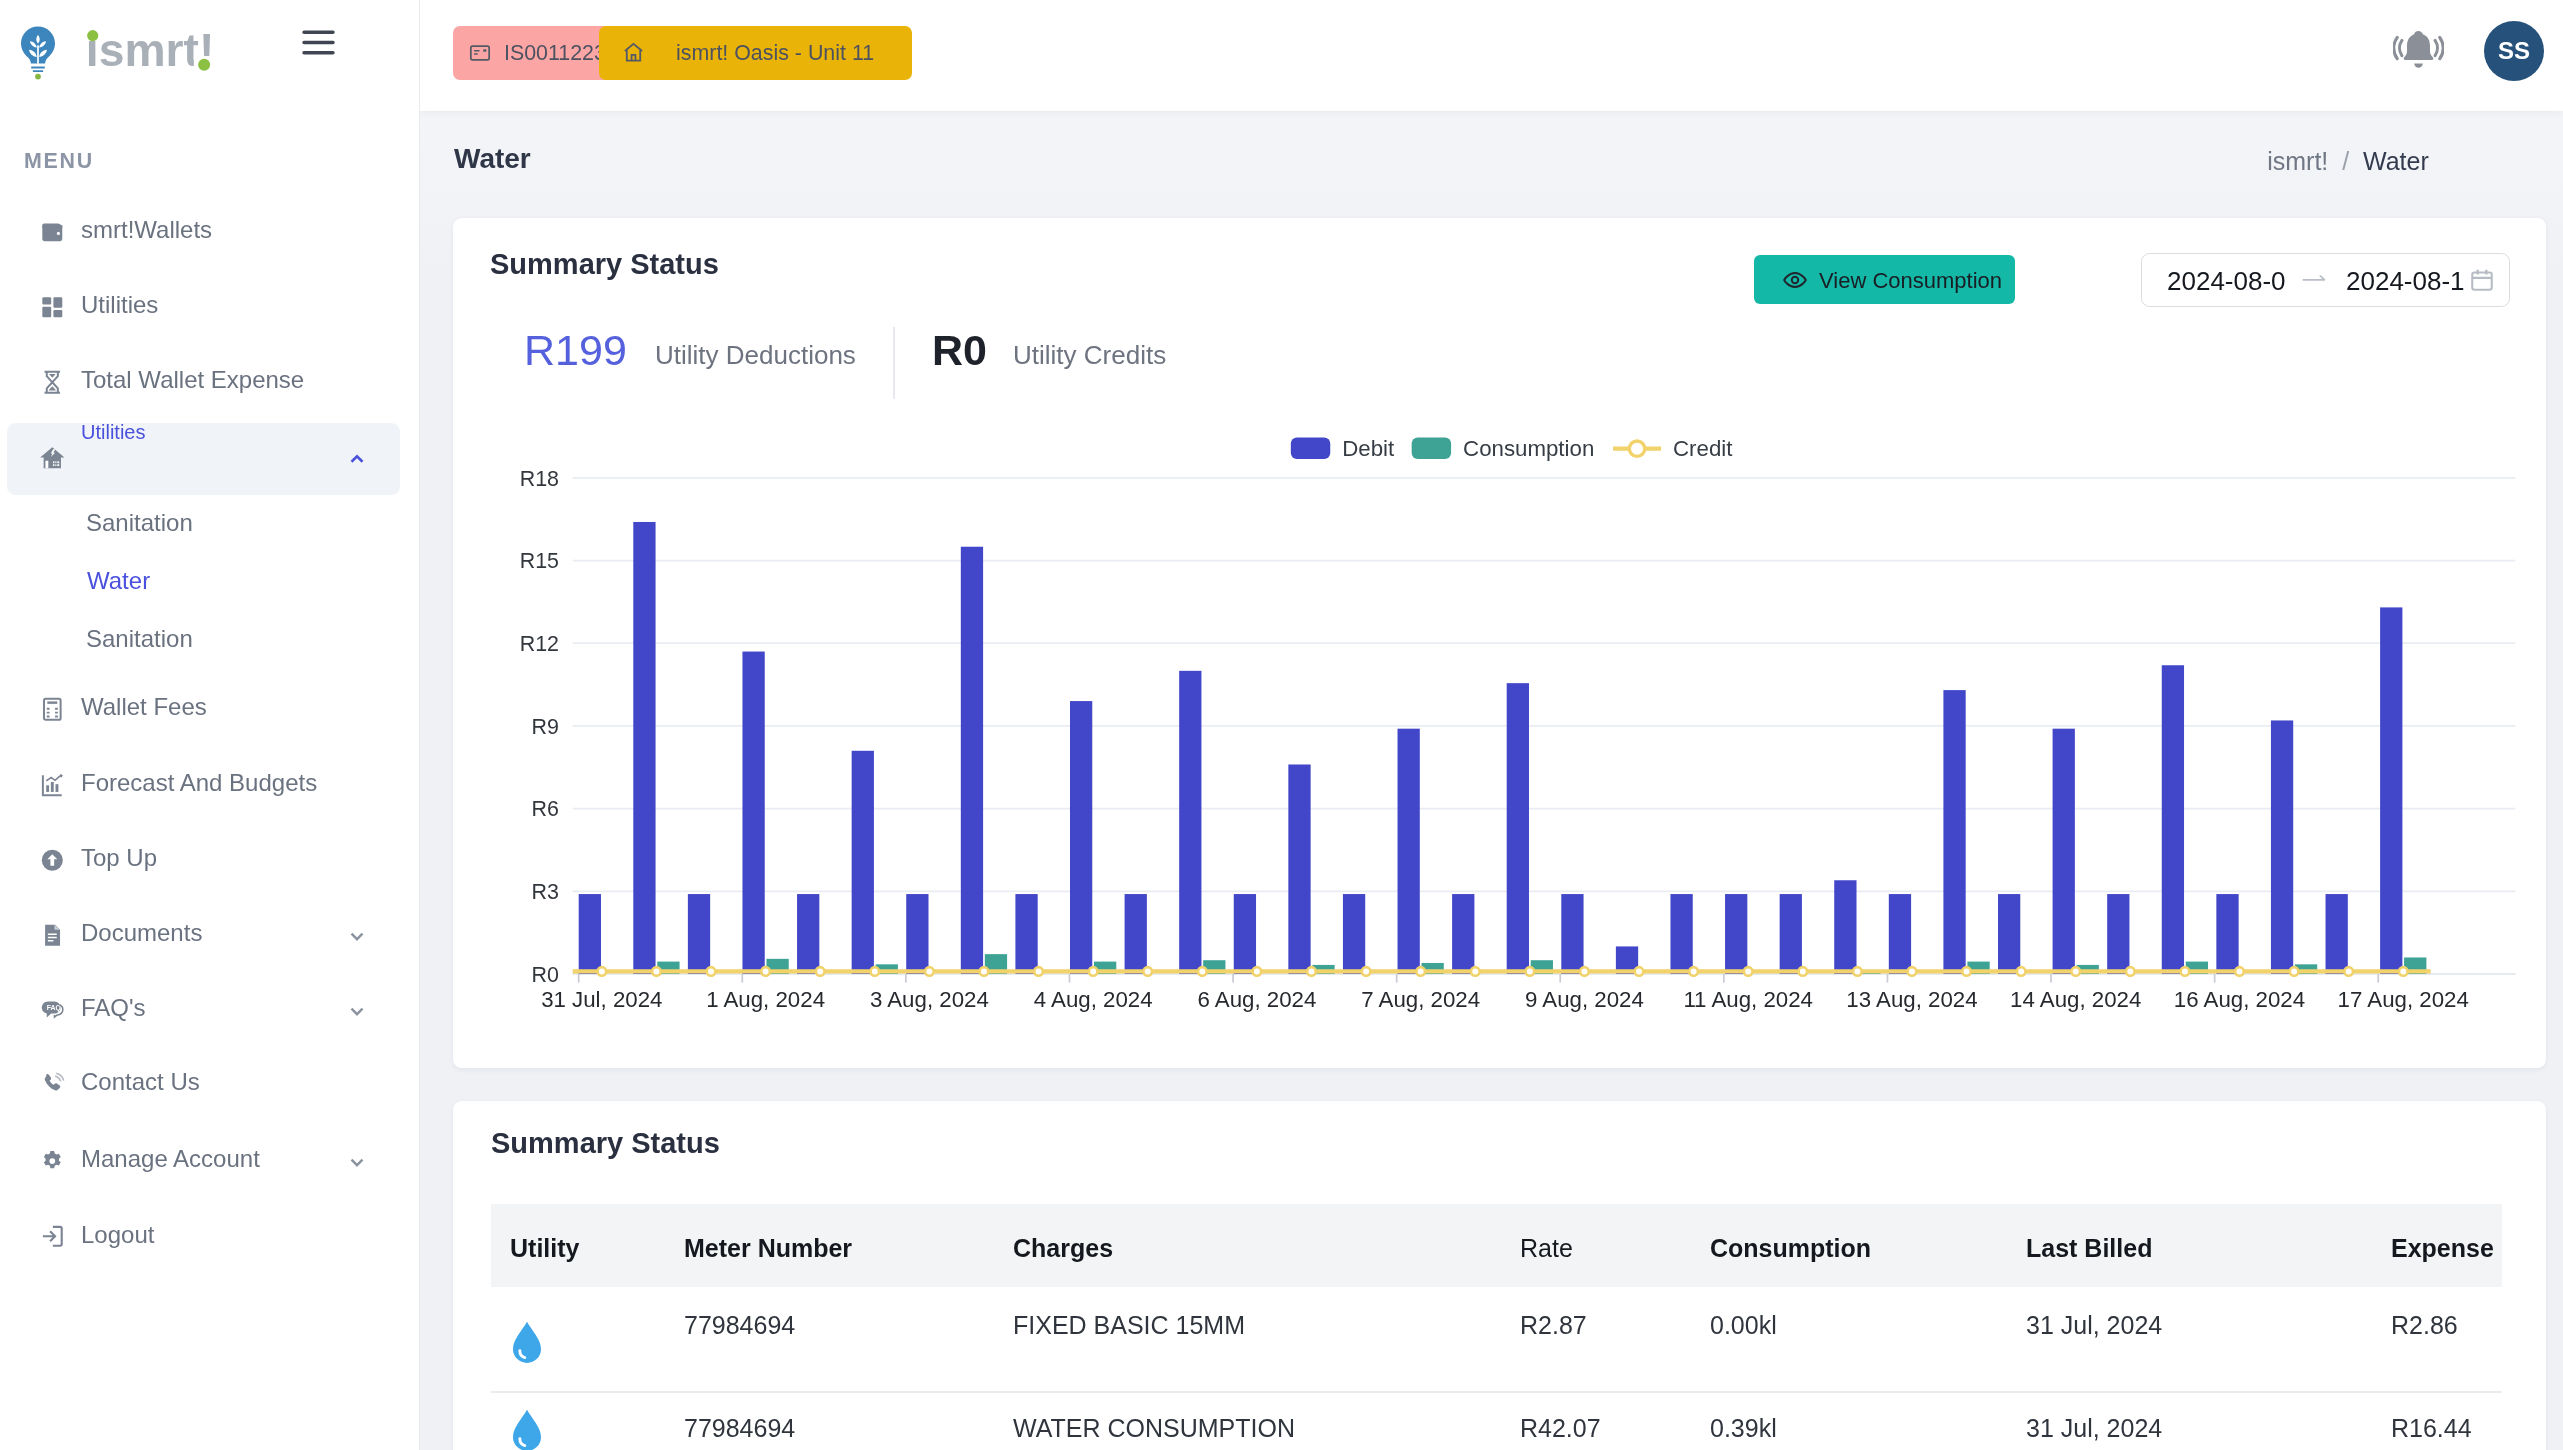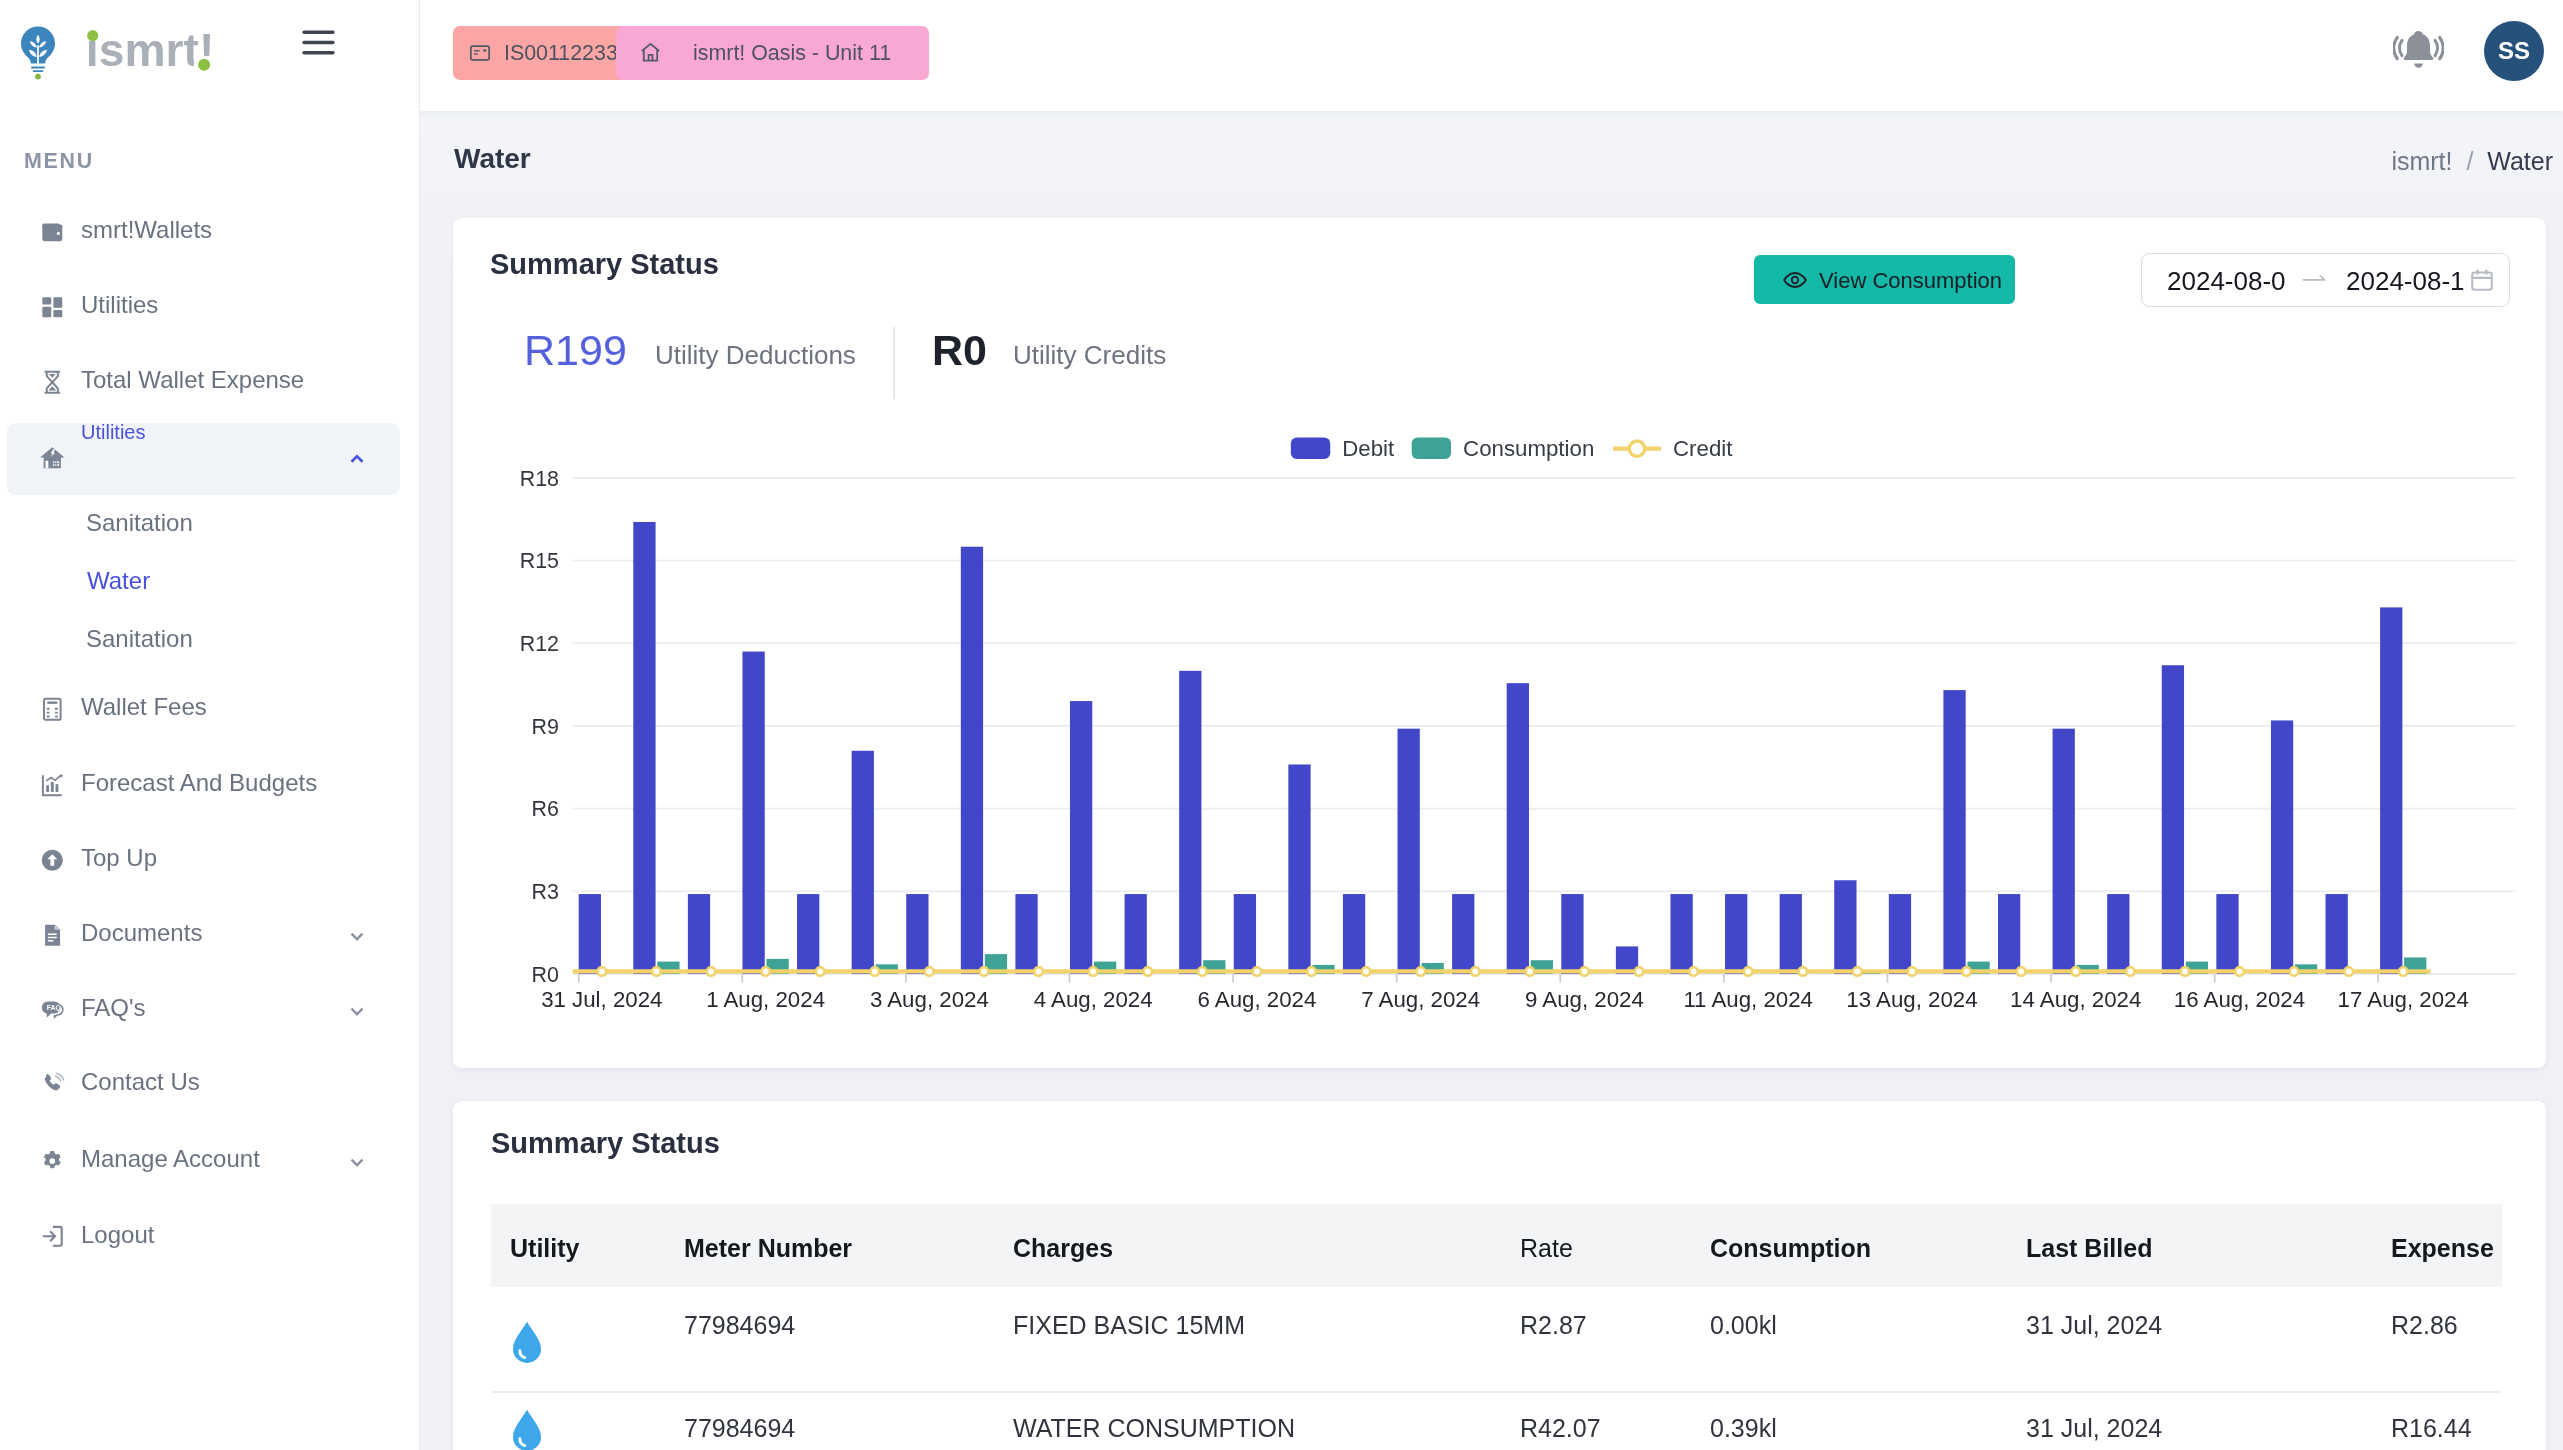--- a/index.html
+++ b/index.html
@@ -117,36 +117,36 @@
     <div style="position:absolute;left:81px;top:1221px;font-size:24px;color:#6a7280;white-space:nowrap">Logout</div>
 </div>
 <div style="position:absolute;left:453px;top:26px;width:178px;height:54px;background:#fca5a5;border-radius:6.9px">
 <svg width="22" height="22" viewBox="0 0 24 24" style="position:absolute;left:16.3px;top:16.3px" fill="none" stroke="#555b66" stroke-width="1.9">
       <rect x="2" y="4.5" width="20" height="15" rx="1.8"></rect>
       <path d="M5.5 9.5h6M5.5 13h4" stroke-width="1.7"></path>
       <rect x="15.5" y="8" width="3.4" height="2.6" fill="#555b66" stroke="none"></rect>
     </svg>
 <div style="position:absolute;left:51px;top:15.4px;font-size:21.4px;color:#4c5260">IS00112233</div>
   </div>
-<div style="position:absolute;left:616px;top:26px;width:313px;height:54px;background:#f9a8d4;border-radius:6.9px">
+<div style="position:absolute;left:599px;top:26px;width:313px;height:54px;background:#eab308;border-radius:6.9px">
 <svg width="23" height="23" viewBox="0 0 24 24" style="position:absolute;left:23px;top:15.4px" fill="none" stroke="#555b66" stroke-width="1.9">
       <path d="M3 10.5 12 3l9 7.5M5 9v11.5h14V9"></path>
       <path d="M10 20.5v-6h4v6"></path>
     </svg>
 <div style="position:absolute;left:77px;top:15.4px;font-size:21.4px;color:#4c5260">ismrt! Oasis - Unit 11</div>
   </div>
 <svg width="51" height="45" viewBox="0 0 60 52" style="position:absolute;left:2393px;top:29px">
 <path d="M30 2c2.5 0 4.5 1.6 5.2 3.8a13.5 13.5 0 0 1 8.3 12.7v7.2c0 2.8 1.3 5.2 3.5 7.4 1 1 .3 2.9-1.2 2.9H14.2c-1.5 0-2.2-1.9-1.2-2.9 2.2-2.2 3.5-4.6 3.5-7.4v-7.2c0-6 3.4-10.7 8.3-12.7A5.4 5.4 0 0 1 30 2z" fill="#8a8f98"></path>
 <path d="M25 40a5 5 0 0 0 10 0z" fill="#8a8f98"></path>
 <path d="M10.5 13a16 16 0 0 0 0 18M5 9.5a21 21 0 0 0 0 25" fill="none" stroke="#8a8f98" stroke-width="3.6" stroke-linecap="round"></path>
 <path d="M49.5 13a16 16 0 0 1 0 18M55 9.5a21 21 0 0 1 0 25" fill="none" stroke="#8a8f98" stroke-width="3.6" stroke-linecap="round"></path>
 </svg>
 <div style="position:absolute;left:2484px;top:20.6px;width:60px;height:60px;border-radius:50%;background:#25517b;color:#fff;font-size:24px;font-weight:bold;display:flex;align-items:center;justify-content:center">SS</div>
 <div style="position:absolute;left:454px;top:143px;font-size:28px;font-weight:bold;color:#2e3648">Water</div>
-<div style="position:absolute;left:2143px;top:147px;width:410px;text-align:right;font-size:25px;color:#6f7684">ismrt! &nbsp;<span style="color:#9aa0ac">/</span>&nbsp; <span style="color:#343b4e">Water</span></div>
+<div style="position:absolute;left:2143px;top:147px;width:410px;text-align:center;font-size:25px;color:#6f7684">ismrt! &nbsp;<span style="color:#9aa0ac">/</span>&nbsp; <span style="color:#343b4e">Water</span></div>
 <div style="position:absolute;left:453px;top:218px;width:2093px;height:850px;background:#fff;border-radius:8.6px;box-shadow:0 1.7px 5.1px rgba(30,40,60,.06)"></div>
 <div style="position:absolute;left:490px;top:248px;font-size:29px;font-weight:600;color:#2a3040">Summary Status</div>
 <div style="position:absolute;left:524px;top:326px;font-size:43px;font-weight:500;color:#5560dd">R199</div>
 <div style="position:absolute;left:655px;top:340px;font-size:26px;color:#6e7380">Utility Deductions</div>
 <div style="position:absolute;left:893px;top:327px;width:1.7px;height:72px;background:#e8e9ec"></div>
 <div style="position:absolute;left:932px;top:326px;font-size:43px;font-weight:600;color:#1e222b">R0</div>
 <div style="position:absolute;left:1013px;top:340px;font-size:26px;color:#6e7380">Utility Credits</div>
 <div style="position:absolute;left:1754px;top:255px;width:261px;height:49px;background:#14b8a6;border-radius:6px">
 <svg width="26" height="26" viewBox="0 0 24 24" style="position:absolute;left:28px;top:12px" fill="none" stroke="#20242c" stroke-width="1.8">
       <path d="M2 12s3.6-6.5 10-6.5S22 12 22 12s-3.6 6.5-10 6.5S2 12 2 12z"></path>

